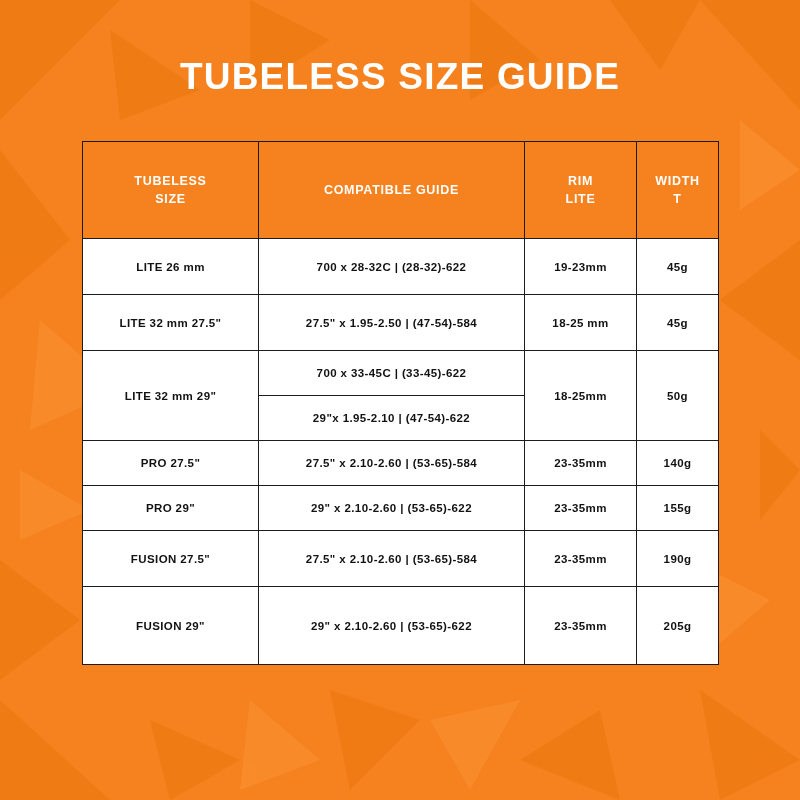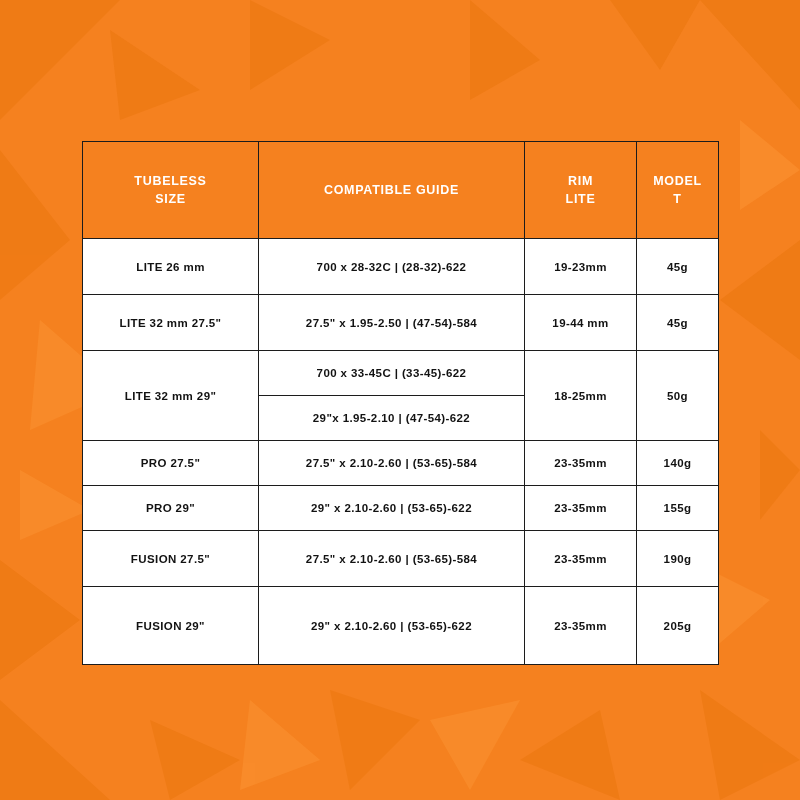--- a/index.html
+++ b/index.html
@@ -116,20 +116,21 @@
     <g fill="#F98C2B" opacity="0.9">
       <polygon points="40,320 120,390 30,430"></polygon>
       <polygon points="740,120 800,170 740,210"></polygon>
       <polygon points="690,560 770,600 700,660"></polygon>
       <polygon points="250,700 320,760 240,790"></polygon>
       <polygon points="430,720 520,700 470,790"></polygon>
       <polygon points="20,470 90,510 20,540"></polygon>
     </g>
   </svg>
 
+  <div class="title">TUBELESS SIZE GUIDE</div>
 
   <div class="table-wrap">
     <table class="guide">
       <colgroup>
         <col class="col-model">
         <col class="col-size">
         <col class="col-rim">
         <col class="col-weight">
       </colgroup>
       <thead>
@@ -137,38 +138,38 @@
           <th>
             <div>TUBELESS</div>
             <div>SIZE</div>
           </th>
           <th>COMPATIBLE GUIDE</th>
           <th>
             <div>RIM</div>
             <div>LITE</div>
           </th>
           <th>
-            <div>MODEL</div>
+            <div>WIDTH</div>
             <div>T</div>
           </th>
         </tr>
       </thead>
       <tbody>
 
         <tr class="r-tall">
           <td class="cell-pad">LITE 26 mm</td>
           <td class="cell-pad">700 x 28-32C | (28-32)-622</td>
           <td class="cell-pad">19-23mm</td>
           <td class="cell-pad">45g</td>
         </tr>
 
         <tr class="r-tall">
           <td class="cell-pad">LITE 32 mm 27.5"</td>
           <td class="cell-pad">27.5" x 1.95-2.50 | (47-54)-584</td>
-          <td class="cell-pad">19-44 mm</td>
+          <td class="cell-pad">18-25 mm</td>
           <td class="cell-pad">45g</td>
         </tr>
 
         <tr class="sub-row">
           <td class="cell-pad" rowspan="2">LITE 32 mm 29"</td>
           <td class="cell-pad">700 x 33-45C | (33-45)-622</td>
           <td class="cell-pad" rowspan="2">18-25mm</td>
           <td class="cell-pad" rowspan="2">50g</td>
         </tr>
         <tr class="sub-row">

